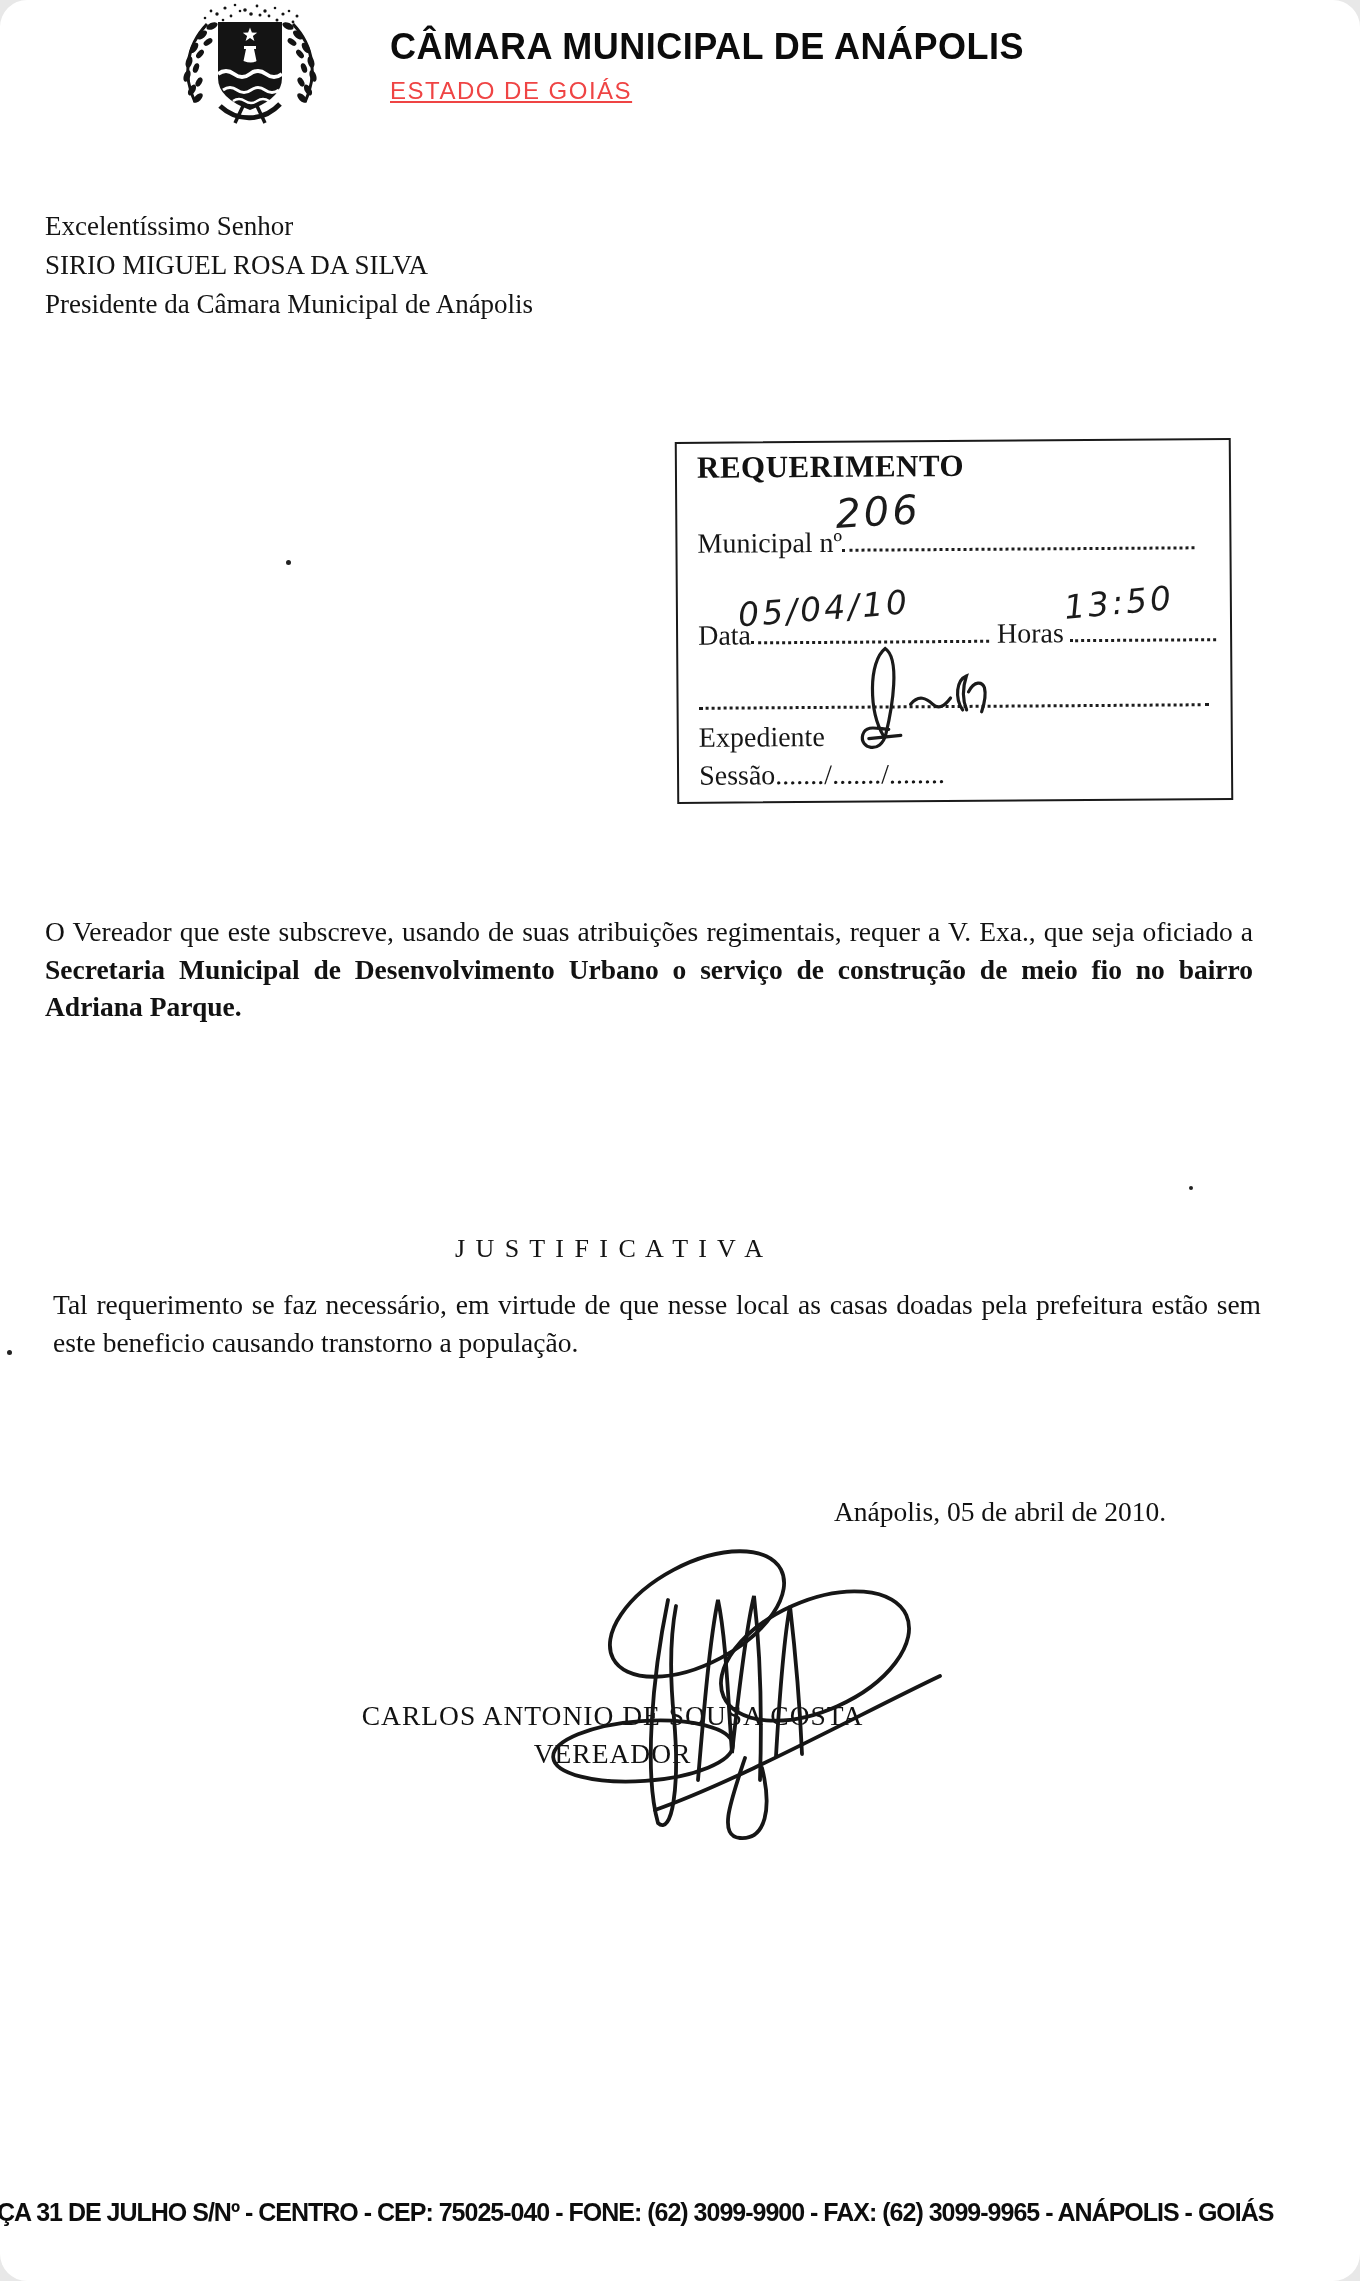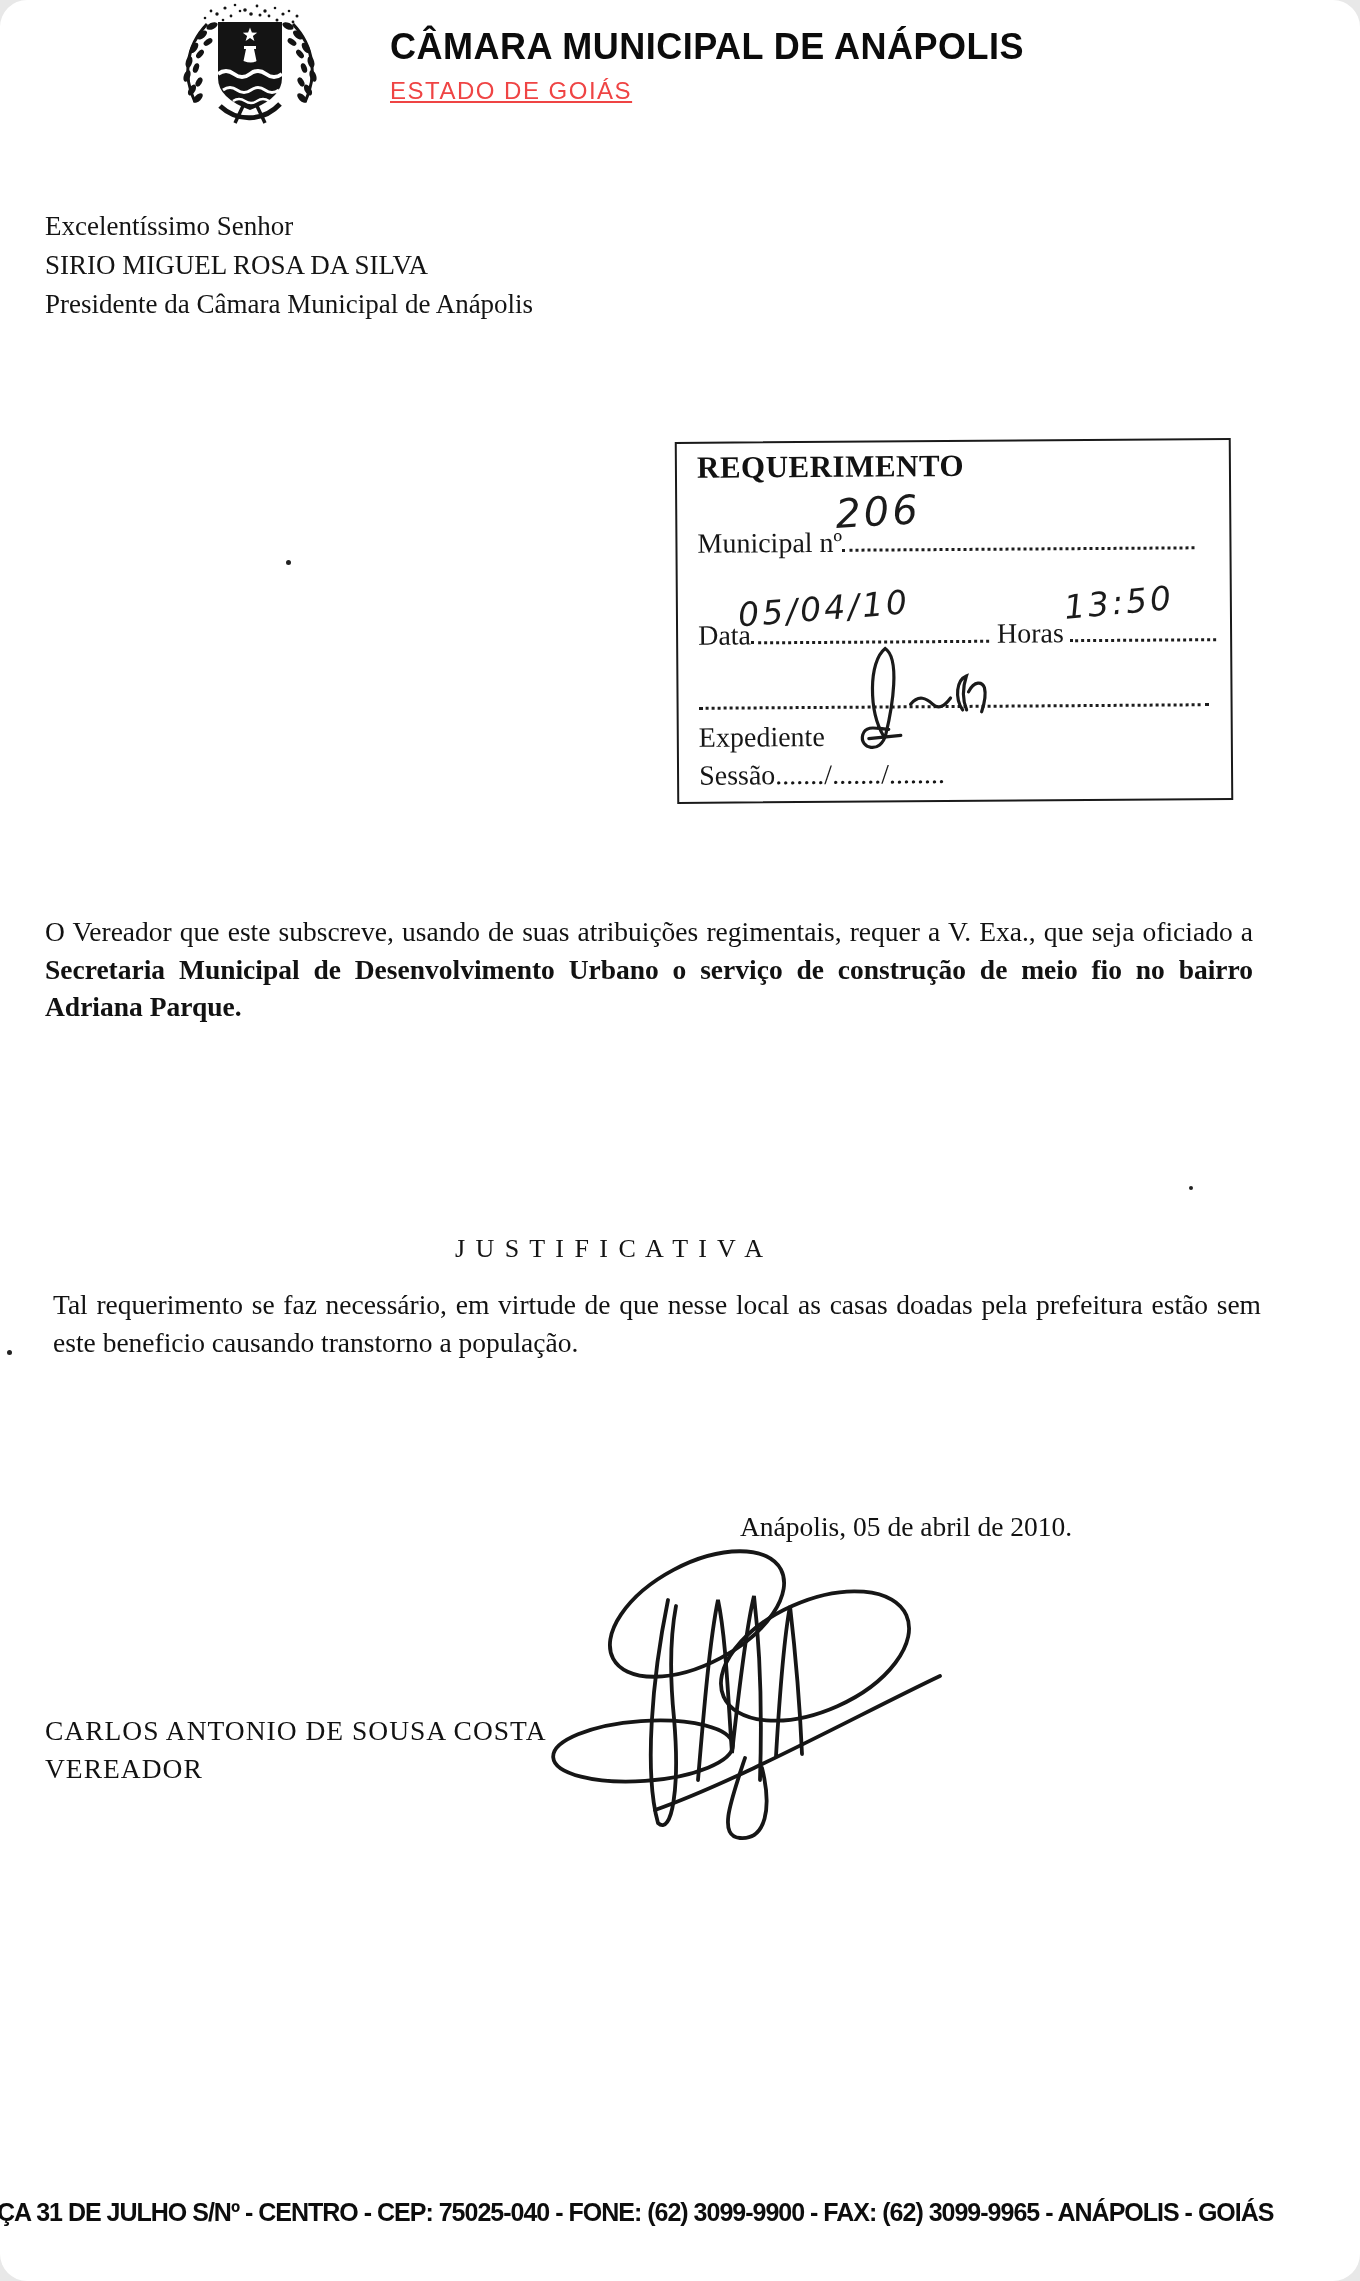--- a/index.html
+++ b/index.html
@@ -25,21 +25,21 @@
   .leader{display:inline-block;border-bottom:3px dotted #1d1d1d;}
   .dotline{border-bottom:3px dotted #1d1d1d;}
   .hand{
     font-family:"DejaVu Sans",sans-serif;font-style:italic;color:#1b1b1b;
     letter-spacing:3px;
   }
   
   .para{font-size:27.5px;line-height:37.5px;text-align:justify;color:#121212;}
   .b{font-weight:bold;}
   .justif-head{font-size:26px;letter-spacing:2px;text-align:center;color:#141414;}
-  .center{margin-top:15px;}
+  .center{text-align:center;}
   .footer{
     font-family:"Liberation Sans",sans-serif;font-weight:bold;font-size:25px;
     letter-spacing:-1px;white-space:nowrap;color:#0d0d0d;
   }
   .speck{background:#222;border-radius:50%;}
 </style>
 </head>
 <body>
 
 <div id="page">

